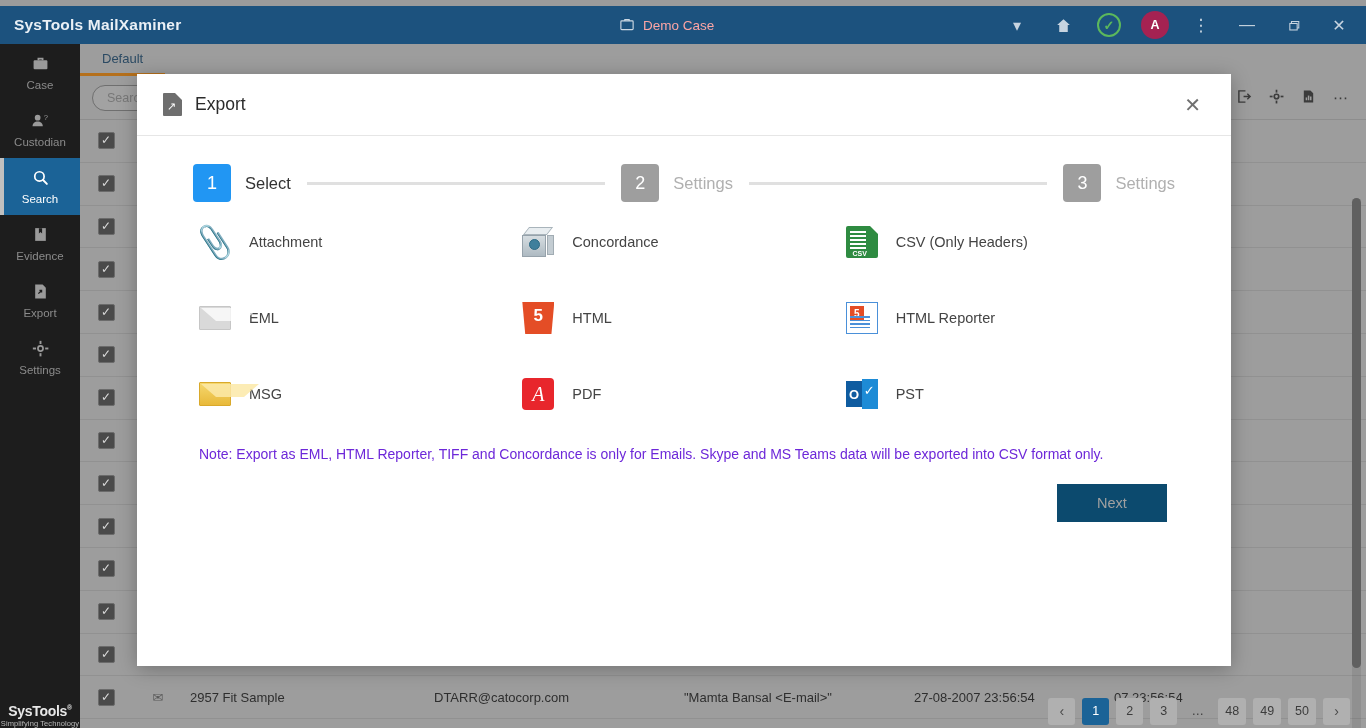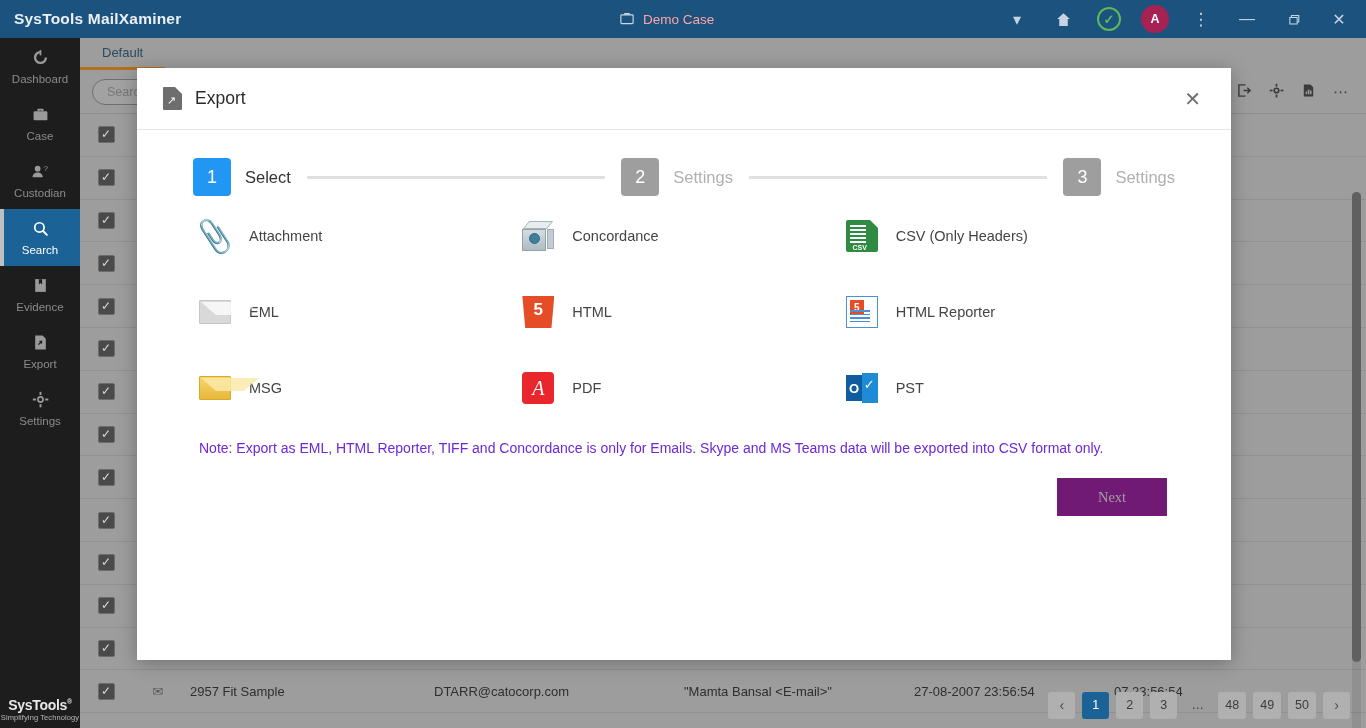--- a/index.html
+++ b/index.html
@@ -2,21 +2,21 @@
 <html><head>
 <meta charset="utf-8">
 <style>
   * { box-sizing: border-box; margin: 0; padding: 0; }
   html, body {
     width: 1366px; height: 728px;
     overflow: hidden;
     font-family: "Liberation Sans", sans-serif;
     background: #9b9b9b;
   }
-  #app { position: relative; width: 1366px; height: 528px; }
+  #app { position: relative; width: 1366px; height: 528px; margin-top: 6px; }
 
   
   .titlebar {
     position: absolute; top: 0; left: 0; width: 1366px; height: 38px;
     background: #1c527e; color: #ffffff;
     display: flex; align-items: center;
   }
   .app-title {
     font-size: 15.5px; font-weight: 600; letter-spacing: .2px;
     padding-left: 14px; color: #eaf0f6; width: 620px;
@@ -265,24 +265,24 @@
   .ic-tiff .sun { position: absolute; left: 5px; top: 4px; width: 5px;
     height: 5px; border-radius: 50%; background: #f3e05a; }
   .ic-tiff .hill { position: absolute; bottom: 0; left: -4px; width: 44px;
     height: 14px; background: #5fae2e; border-radius: 50% 50% 0 0; }
 
   .note {
     padding: 36px 51px 0 62px; font-size: 14px; color: #6d28d9;
   }
   .actions { padding: 22px 64px 0 0; display: flex; justify-content: flex-end; }
   .next-btn {
-    width: 110px; height: 38px; background: #701a75; color: #a0a0a0;
+    width: 110px; height: 38px; background: #0c4a6e; color: #a0a0a0;
     font-size: 14.5px; display: flex; align-items: center;
     justify-content: center; border: none;
-    font-family: Liberation Serif, serif;
+    font-family: Liberation Sans, sans-serif;
   }
 </style>
 </head>
 <body>
 
 <div id="app">
 
   <div class="titlebar">
     <div class="app-title">SysTools MailXaminer</div>
     <div class="case-chip">
@@ -315,29 +315,20 @@
         <svg width="13" height="13" viewBox="0 0 16 16">
             <rect x="3.5" y="5.5" width="9" height="8" fill="none" stroke="#c7d4e0" stroke-width="1.3"></rect>
             <path d="M5.5 5.5V3h9v8h-2" fill="none" stroke="#c7d4e0" stroke-width="1.3"></path>
           </svg>
       </div>
       <div class="tb-btn win">✕</div>
     </div>
   </div>
 
   <div class="sidebar">
-    <div class="side-item">
-      <span class="ico">
-        <svg width="17" height="17" viewBox="0 0 16 16">
-            <path d="M8 1.8a6.2 6.2 0 106.2 6.2h-2.2A4 4 0 118 4z" fill="#9a9a9a"></path>
-            <rect x="7.2" y="1" width="1.6" height="5" fill="#9a9a9a"></rect>
-          </svg>
-      </span>
-      <span>Dashboard</span>
-    </div>
     <div class="side-item">
       <span class="ico">
         <svg width="17" height="17" viewBox="0 0 16 16">
             <rect x="1.5" y="5" width="13" height="8.5" rx="1" fill="#9a9a9a"></rect>
             <path d="M6 5V3.4h4V5" fill="none" stroke="#9a9a9a" stroke-width="1.6"></path>
           </svg>
       </span>
       <span>Case</span>
     </div>
     <div class="side-item">

